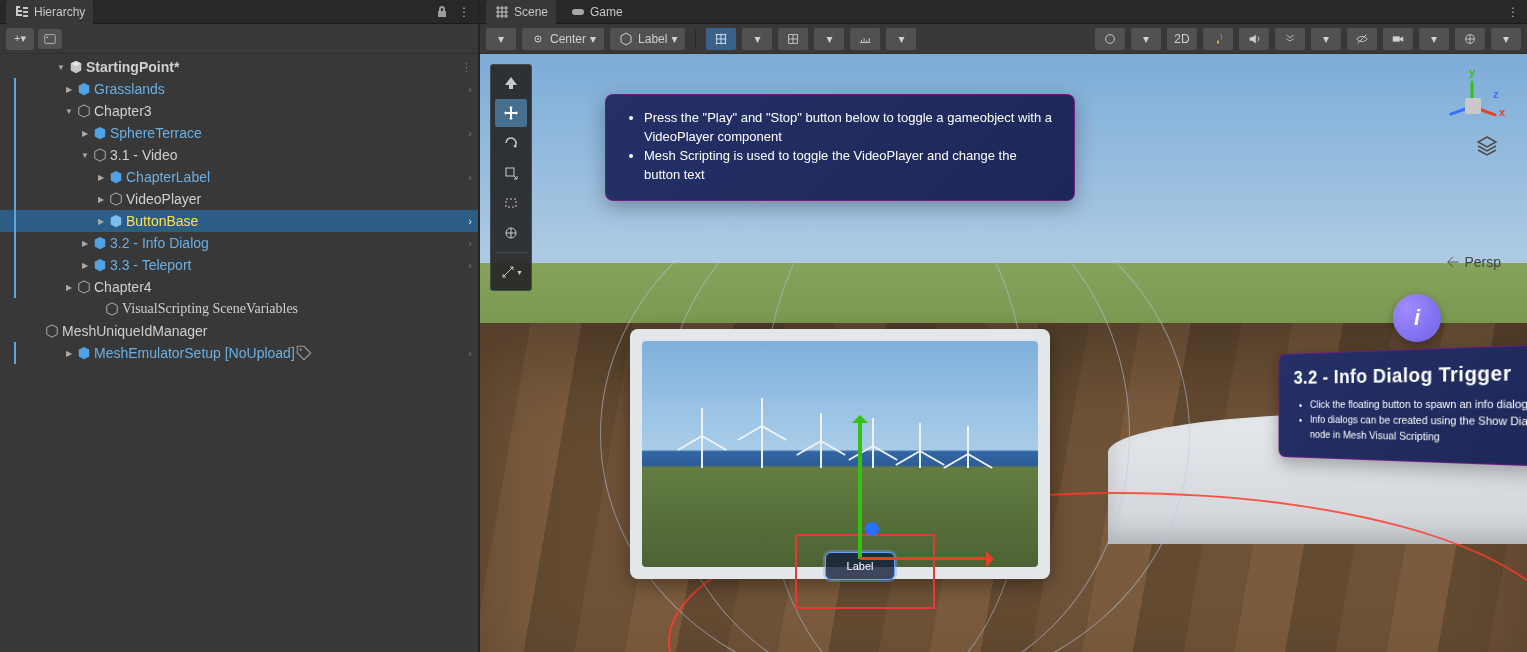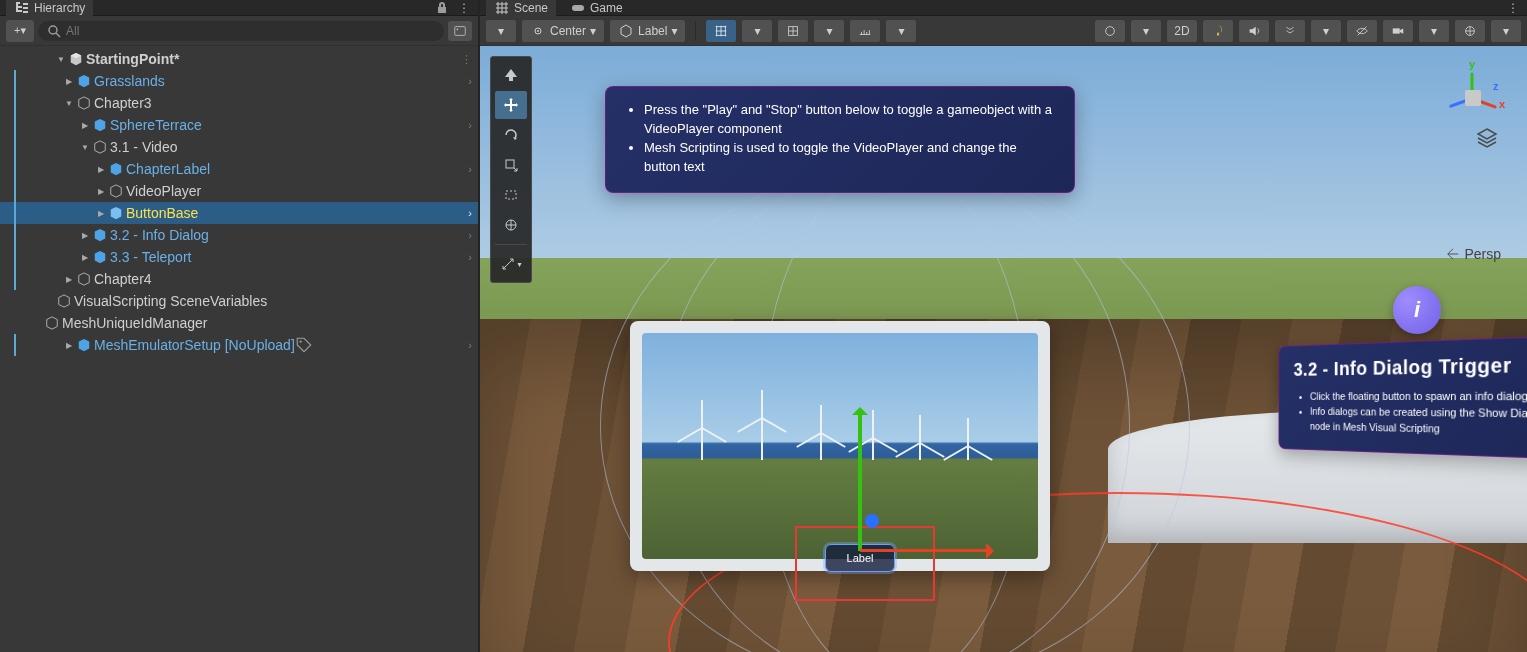--- a/index.html
+++ b/index.html
@@ -17,21 +17,21 @@
   .panel-left {
     width: 480px;
     min-width: 480px;
     border-right: 2px solid #242424;
     display: flex;
     flex-direction: column;
   }
   .tab-bar {
     display: flex;
     align-items: center;
-    height: 16px;
+    height: 24px;
     background: #282828;
     border-bottom: 1px solid #1b1b1b;
     padding: 0 6px;
     gap: 6px;
   }
   .tab {
     display: flex;
     align-items: center;
     gap: 4px;
     padding: 2px 8px;
@@ -227,29 +227,20 @@
         <svg viewBox="0 0 16 16">
             <path d="M5 7V5a3 3 0 016 0v2h1v6H4V7h1zm2 0h2V5a1 1 0 00-2 0v2z" fill="#9d9d9d"></path>
           </svg>
       </span>
       <span class="icon">⋮</span>
     </div>
   </div>
 
   <div class="toolbar">
     <div class="tool-btn">+▾</div>
-    <div class="search-wrap">
-      <span class="icon">
-        <svg viewBox="0 0 16 16">
-            <circle cx="7" cy="7" r="4" fill="none" stroke="#9c9c9c" stroke-width="1.5"></circle>
-            <line x1="10" y1="10" x2="14" y2="14" stroke="#9c9c9c" stroke-width="1.5"></line>
-          </svg>
-      </span>
-      <input placeholder="All" style="">
-    </div>
     <div class="search-side">
       <svg class="cube-svg" viewBox="0 0 16 16">
           <rect x="2" y="3" width="12" height="10" rx="1" fill="none" stroke="#bdbdbd"></rect>
           <circle cx="5" cy="6" r="1" fill="#bdbdbd"></circle>
         </svg>
     </div>
   </div>
 
   <div class="tree">
 
@@ -364,21 +355,21 @@
     <div class="row blue-bar" style="padding-left:62px;">
       <span class="fold">▶</span>
       <span class="cube">
           <svg viewBox="0 0 16 16">
             <polygon points="8,1 14,4 14,12 8,15 2,12 2,4" fill="none" stroke="#bdbdbd"></polygon>
           </svg>
         </span>
       <span class="name white">Chapter4</span>
     </div>
 
-    <div class="row" style="padding-left:56px;">
+    <div class="row" style="padding-left:104px;font-family:Liberation Serif, serif;">
       <span class="cube">
           <svg viewBox="0 0 16 16">
             <polygon points="8,1 14,4 14,12 8,15 2,12 2,4" fill="none" stroke="#bdbdbd"></polygon>
           </svg>
         </span>
       <span class="name white">VisualScripting SceneVariables</span>
     </div>
 
     <div class="row" style="padding-left:44px;">
       <span class="cube">

